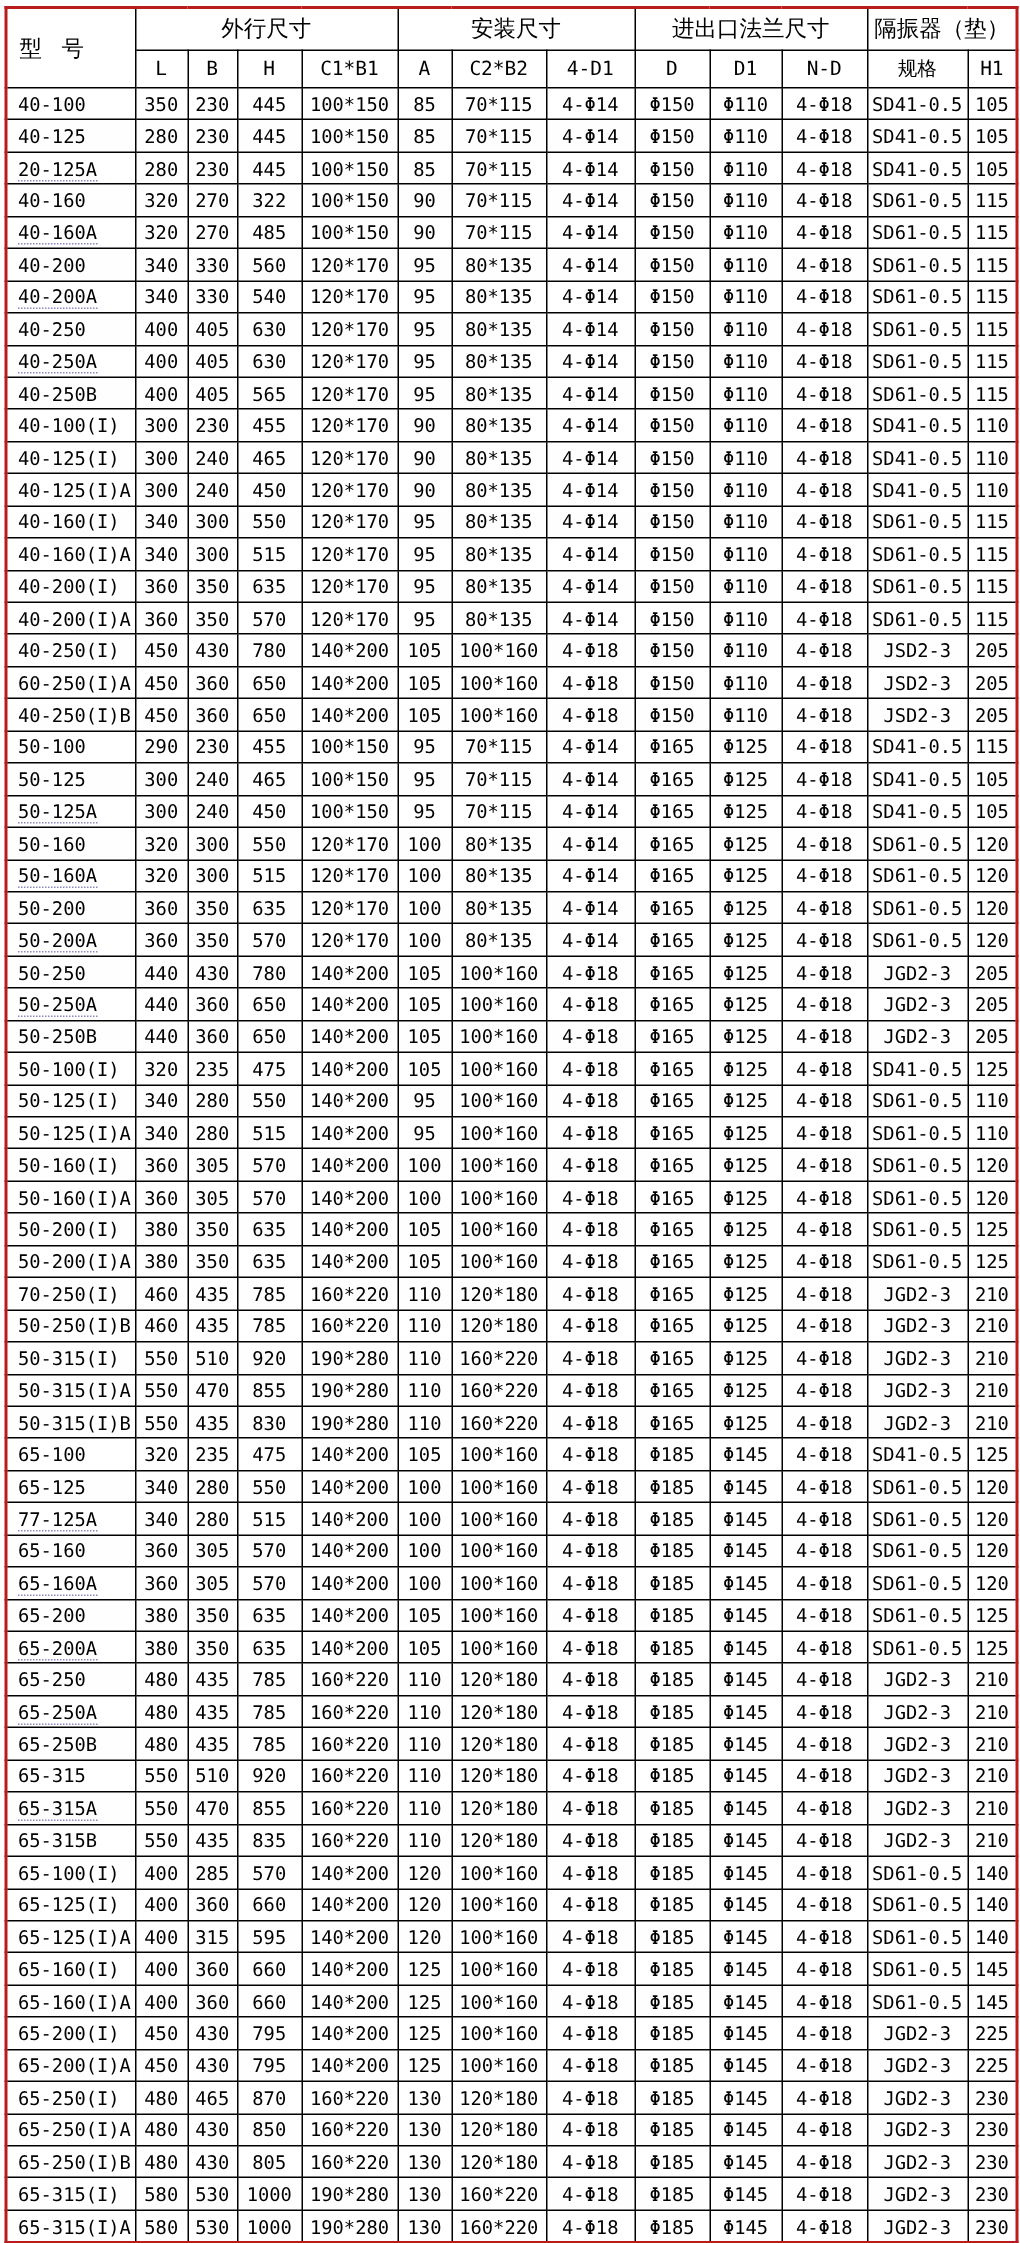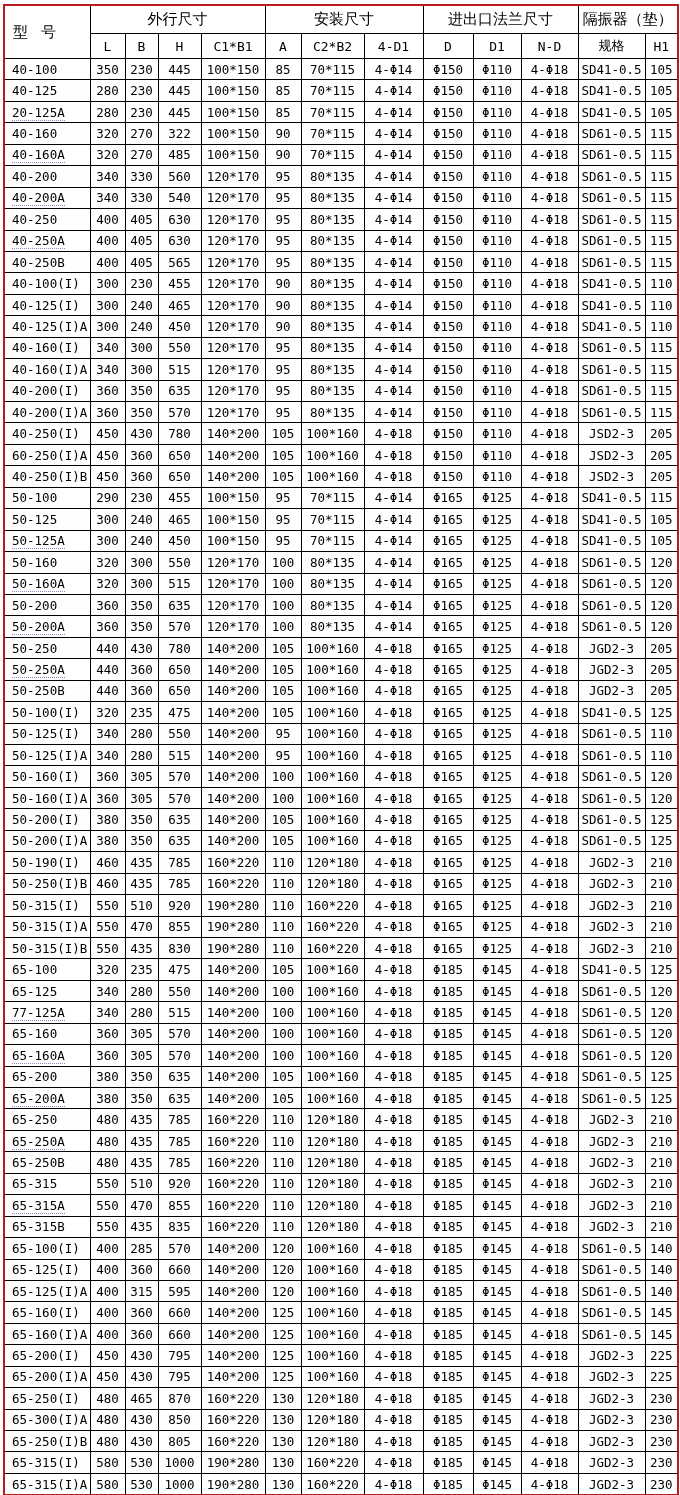--- a/index.html
+++ b/index.html
@@ -627,21 +627,21 @@
           <td>105</td>
           <td>100*160</td>
           <td>4-Φ18</td>
           <td>Φ165</td>
           <td>Φ125</td>
           <td>4-Φ18</td>
           <td>SD61-0.5</td>
           <td>125</td>
         </tr>
         <tr>
-          <td class="model"><span>50-190(I)</span></td>
+          <td class="model"><span>70-250(I)</span></td>
           <td>460</td>
           <td>435</td>
           <td>785</td>
           <td>160*220</td>
           <td>110</td>
           <td>120*180</td>
           <td>4-Φ18</td>
           <td>Φ165</td>
           <td>Φ125</td>
           <td>4-Φ18</td>
@@ -1017,21 +1017,21 @@
           <td>130</td>
           <td>120*180</td>
           <td>4-Φ18</td>
           <td>Φ185</td>
           <td>Φ145</td>
           <td>4-Φ18</td>
           <td>JGD2-3</td>
           <td>230</td>
         </tr>
         <tr>
-          <td class="model"><span>65-300(I)A</span></td>
+          <td class="model"><span>65-250(I)A</span></td>
           <td>480</td>
           <td>430</td>
           <td>850</td>
           <td>160*220</td>
           <td>130</td>
           <td>120*180</td>
           <td>4-Φ18</td>
           <td>Φ185</td>
           <td>Φ145</td>
           <td>4-Φ18</td>

